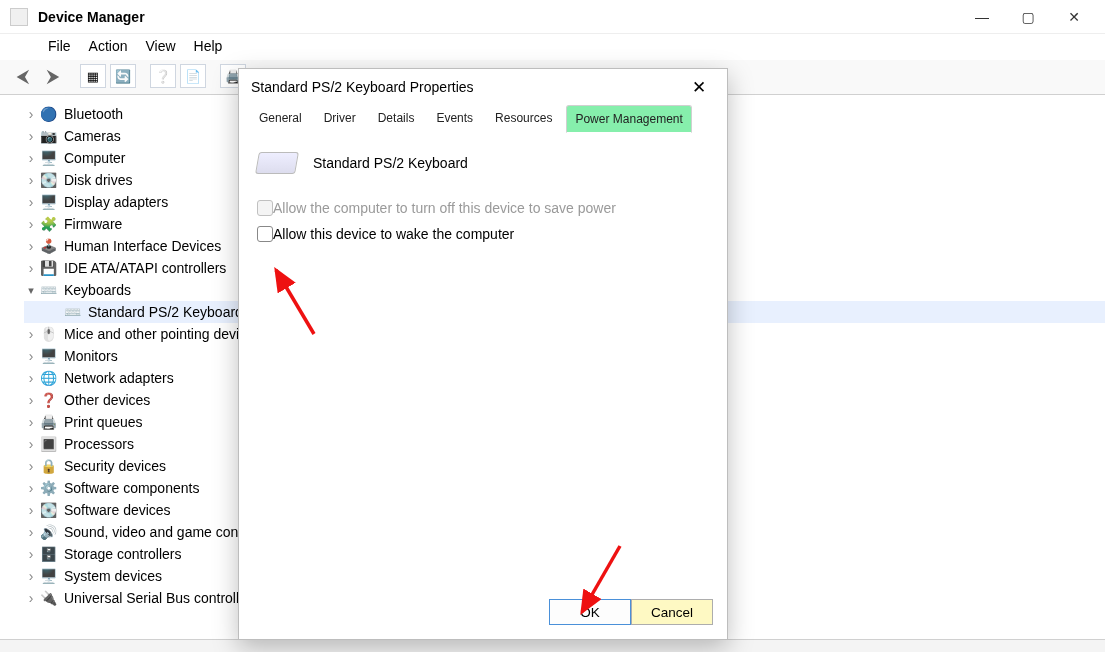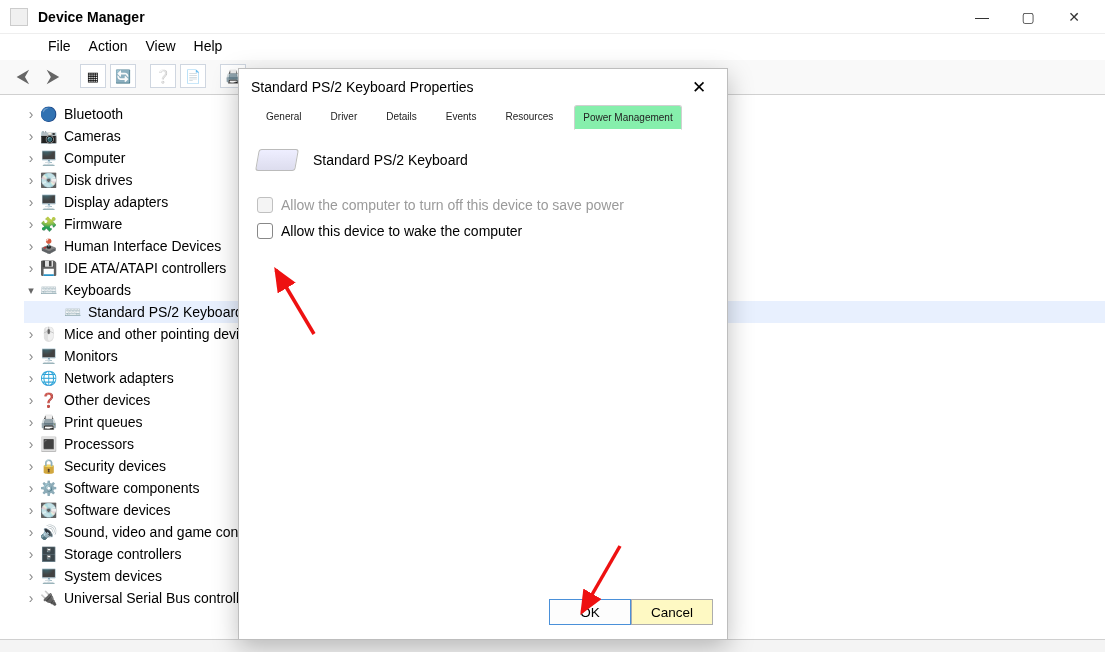--- a/index.html
+++ b/index.html
@@ -59,30 +59,30 @@
     background:#fff; border:1px solid #bdbdbd;
     box-shadow:0 8px 24px rgba(0,0,0,.25);
     display:flex; flex-direction:column;
   }
   .dtitle { display:flex; align-items:center; height:36px;
     padding:0 12px; font-size:14px; }
   .dtitle .dclose { margin-left:auto; width:32px; height:28px;
     display:flex; align-items:center; justify-content:center;
     font-size:17px; }
   .tabs { display:flex; gap:6px; padding:0 12px; border-bottom:1px solid transparent; }
-  .tab { padding:6px 8px; font-size:10px; color:#222;margin-left:7px; }
+  .tab { padding:6px 8px; font-size:12px; color:#222; }
   .tab.active { border:1px solid #d0d0d0; border-bottom:1px solid #fff;
     background:#86efac; border-radius:3px 3px 0 0; }
   .tabbody { flex:1; padding:18px 18px 8px 18px; }
   .devrow { display:flex; align-items:center; gap:16px;
     margin-bottom:26px; }
   .kbico { width:40px; height:22px; background:linear-gradient(#eef,#dde);
     border:1px solid #bbb; border-radius:3px; transform:skewX(-10deg); }
   .devname { font-size:14px; }
-  .chkrow { display:flex; align-items:center; gap:8px;
+  .chkrow { display:flex; align-items:center; 
     font-size:14px; margin-bottom:10px; }
   .chkrow.disabled { color:#9a9a9a; }
   .chk { width:16px; height:16px; border:1px solid #888; border-radius:3px;
     background:#fff; }
   .chkrow.disabled .chk { border-color:#c0c0c0; background:#f4f4f4; }
   .dbtns { display:flex; justify-content:flex-end;
     padding:10px 14px 14px; }
   .dbtn { width:82px; height:26px; border:1px solid #adadad;
     background:#fef9c3; font-size:13.5px; display:flex;
     align-items:center; justify-content:center; }

